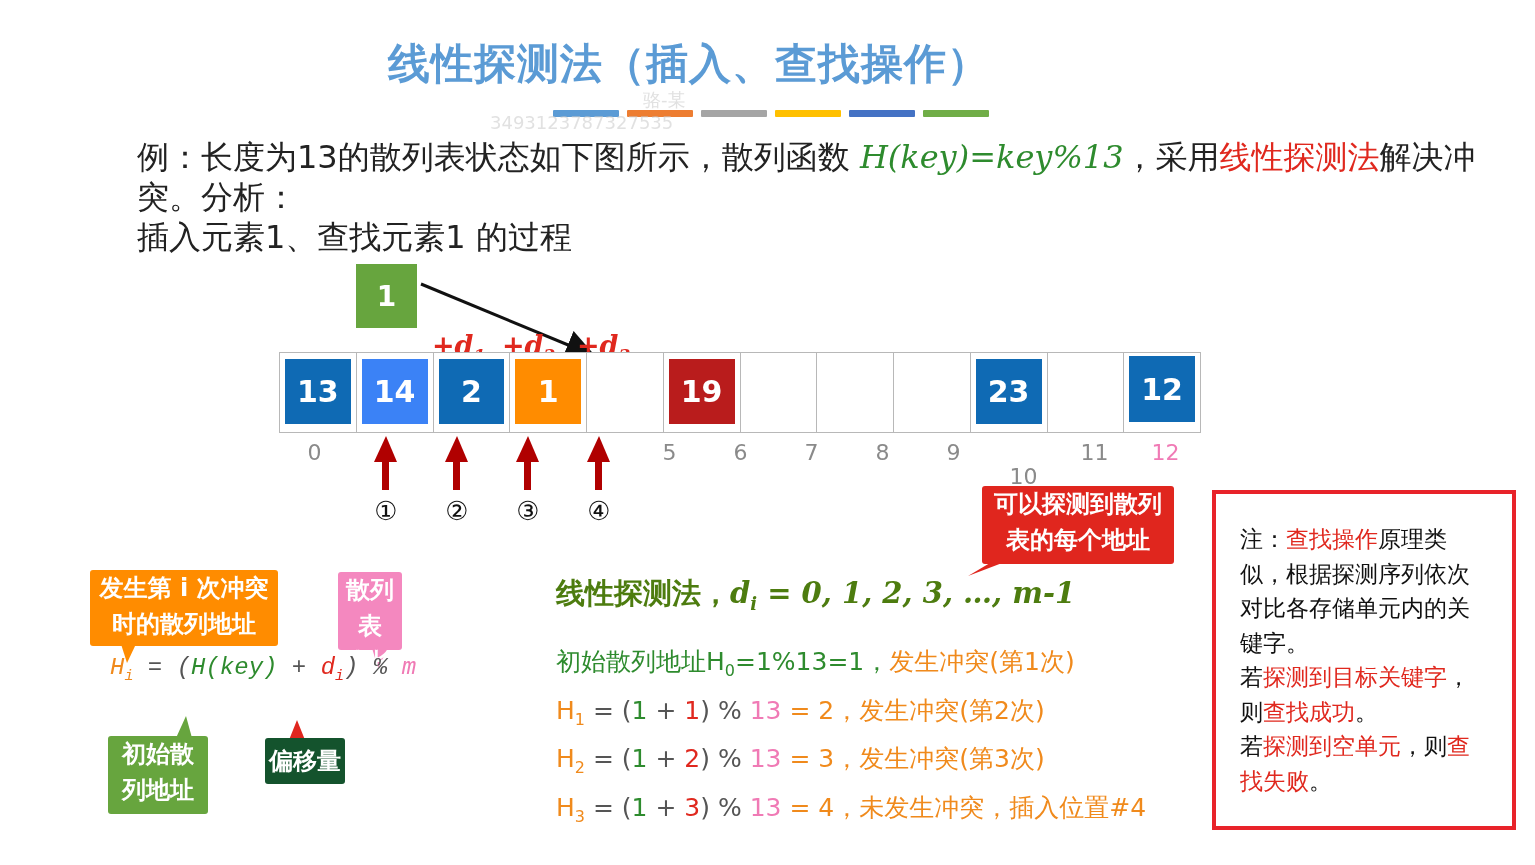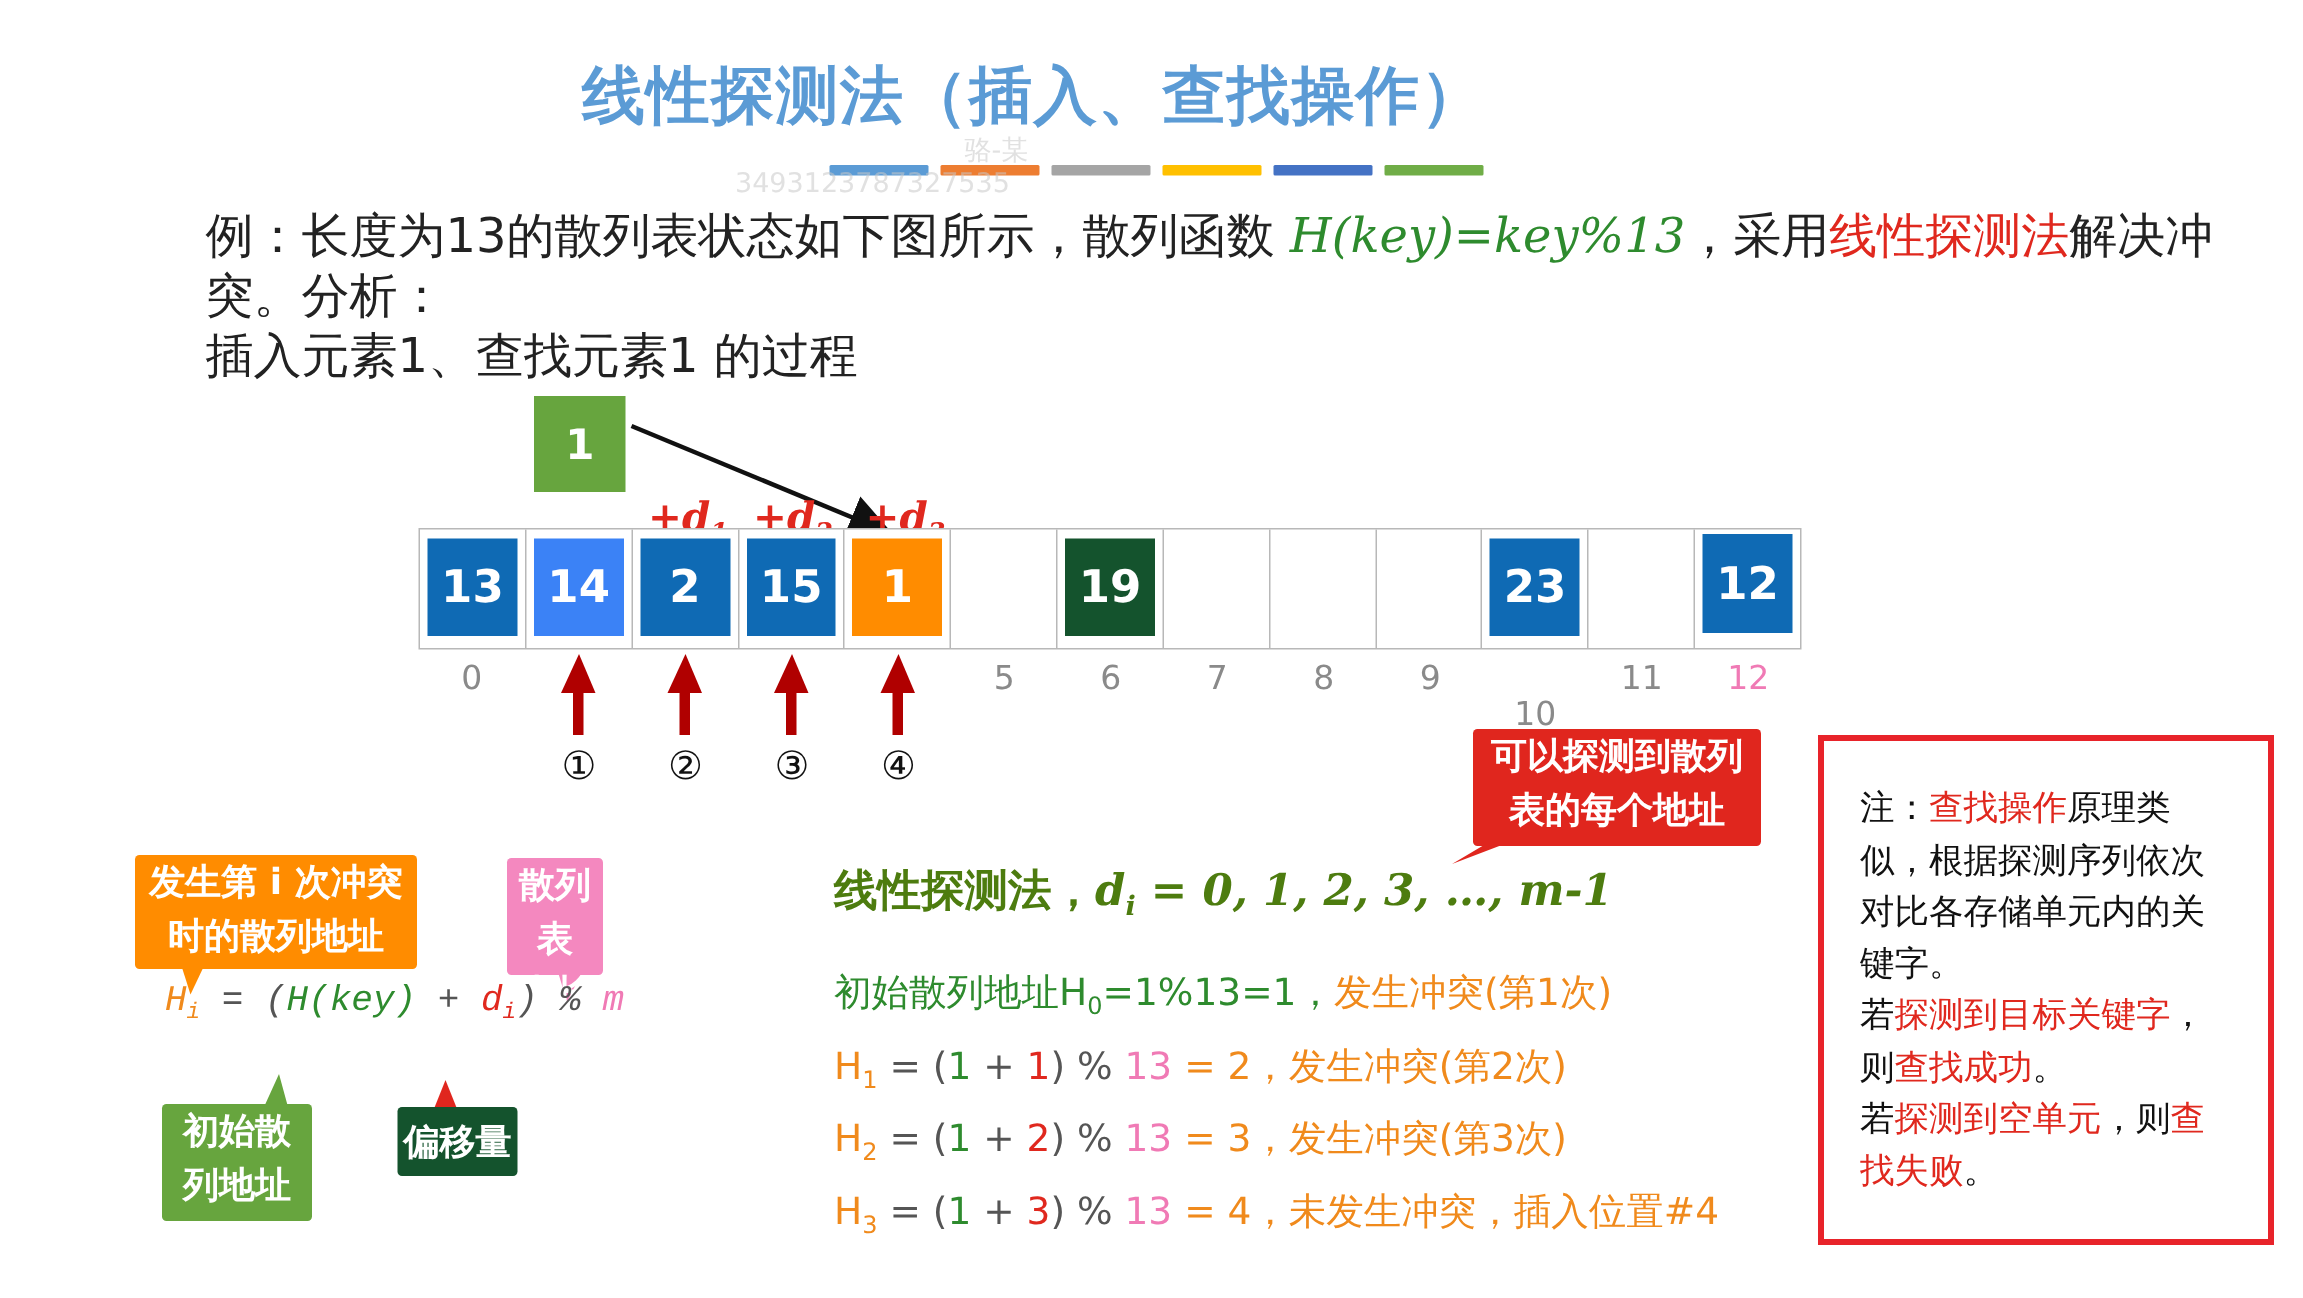--- a/index.html
+++ b/index.html
@@ -94,28 +94,25 @@
   <div class="cell">
       <div class="box" style="background:#0f6ab4">13</div>
     </div>
   <div class="cell">
       <div class="box" style="background:#3b82f6">14</div>
     </div>
   <div class="cell">
       <div class="box" style="background:#0f6ab4">2</div>
     </div>
   <div class="cell">
-      <div class="box" style="background:#0f6ab4">15</div>
-    </div>
-  <div class="cell">
       <div class="box" style="background:#ff8c00">1</div>
     </div>
   <div class="cell"></div>
   <div class="cell">
-      <div class="box" style="background:#14532d">19</div>
+      <div class="box" style="background:#b91c1c">19</div>
     </div>
   <div class="cell"></div>
   <div class="cell"></div>
   <div class="cell"></div>
   <div class="cell">
       <div class="box" style="background:#0f6ab4">23</div>
     </div>
   <div class="cell"></div>
   <div class="cell">
       <div class="box" style="background:#0f6ab4;top:3px;bottom:10px;">12</div>

